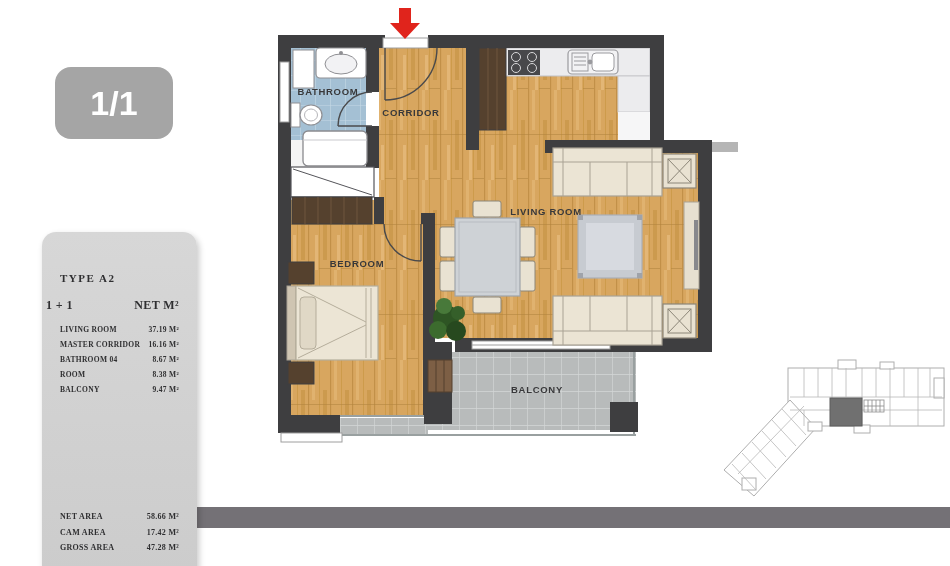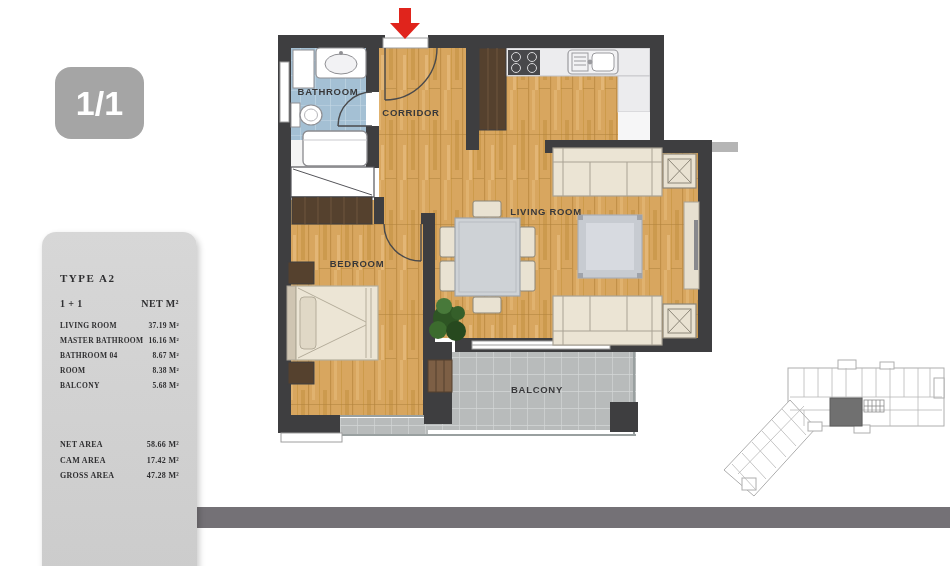--- a/index.html
+++ b/index.html
@@ -1,33 +1,33 @@
 <!DOCTYPE html>
 <html><head>
 <meta charset="utf-8">
 <style>
   html,body{margin:0;padding:0;background:#fff;}
   .stage{position:relative;width:950px;height:566px;background:#ffffff;overflow:hidden;
          font-family:"Liberation Sans", sans-serif;}
   
-  .badge{position:absolute;left:55px;top:67px;width:89px;height:72px;border-radius:16px;
+  .badge{position:absolute;left:55px;top:67px;width:118px;height:72px;border-radius:16px;
          background:#a5a5a5;display:flex;align-items:center;justify-content:center;
          color:#ffffff;font-size:34px;font-weight:bold;}
   
   .panel{position:absolute;left:42px;top:232px;width:155px;height:372px;border-radius:14px;
          background:linear-gradient(180deg,#d7d7d7,#cbcbcb);
          box-shadow:2px 3px 6px rgba(0,0,0,.22);z-index:3;
          font-family:Liberation Serif, serif;color:#2f2f31;}
   .panel-title{margin:40px 18px 0 18px;font-size:11px;font-weight:bold;letter-spacing:1.5px;}
-  .panel-subhead{display:flex;justify-content:space-between;margin:14px 18px 0 18px;
-         font-size:10px;font-weight:bold;letter-spacing:.4px;}
+  .panel-subhead{display:flex;justify-content:space-between;margin:14px 18px 0 4px;
+         font-size:12px;font-weight:bold;letter-spacing:.4px;}
   .panel-rows{margin:9px 18px 0 18px;}
   .prow{display:flex;justify-content:space-between;align-items:center;height:15px;
         font-size:7.5px;font-weight:bold;letter-spacing:.3px;}
-  .panel-totals{margin:44px 18px 0 18px;}
+  .panel-totals{margin:112px 18px 0 18px;}
   .panel-totals .prow{font-size:8px;height:15.5px;}
   
   .bottom-bar{position:absolute;left:195px;top:507px;width:755px;height:21px;background:#747176;z-index:1;}
   
   .floorplan{position:absolute;left:260px;top:0;z-index:2;}
   .siteplan{position:absolute;left:712px;top:352px;z-index:2;}
   svg text.room-label{font-family:"Liberation Sans", sans-serif;font-weight:bold;
         font-size:9.5px;fill:#38383a;letter-spacing:.7px;}
 </style>
 </head>
@@ -46,34 +46,34 @@
     <div class="panel-subhead">
       <span>1 + 1</span>
       <span>NET M²</span>
     </div>
     <div class="panel-rows">
       <div class="prow">
         <span>LIVING ROOM</span>
         <span>37.19 M²</span>
       </div>
       <div class="prow">
-        <span>MASTER BATHROOM</span>
+        <span>MASTER CORRIDOR</span>
         <span>16.16 M²</span>
       </div>
       <div class="prow">
         <span>BATHROOM 04</span>
         <span>8.67 M²</span>
       </div>
       <div class="prow">
         <span>ROOM</span>
         <span>8.38 M²</span>
       </div>
       <div class="prow">
         <span>BALCONY</span>
-        <span>5.68 M²</span>
+        <span>9.47 M²</span>
       </div>
     </div>
     <div class="panel-totals">
       <div class="prow">
         <span>NET AREA</span>
         <span>58.66 M²</span>
       </div>
       <div class="prow">
         <span>CAM AREA</span>
         <span>17.42 M²</span>

